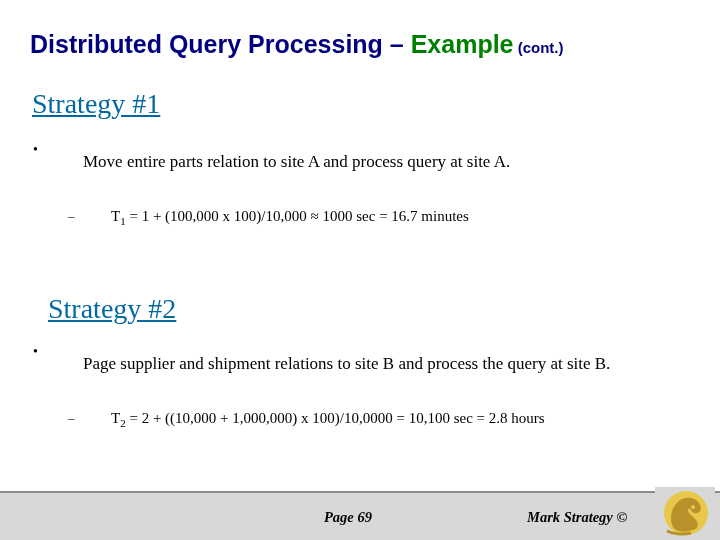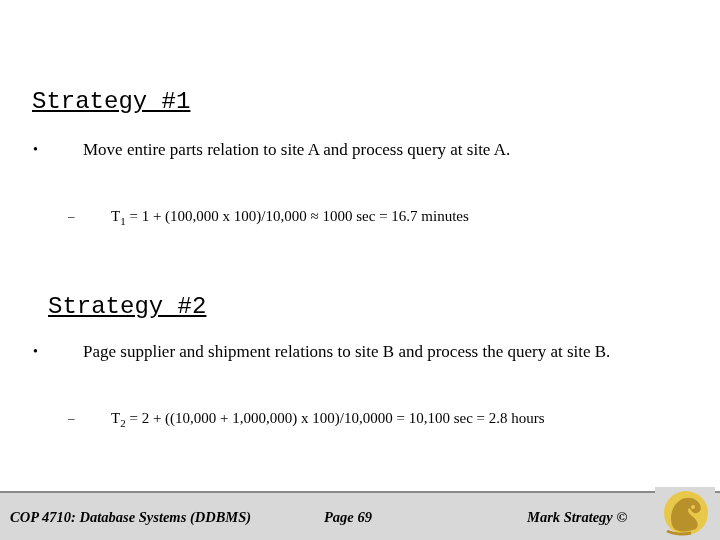--- a/index.html
+++ b/index.html
@@ -38,44 +38,45 @@
   }
   .title .cont {
     color: #000080;
     font-size: 15px;
     font-weight: bold;
   }
 
   
   .strategy-heading {
     position: absolute;
-    font-size: 24px;
-    color: #000000;
+    font-size: 28px;
+    color: #0369a1;
     text-decoration: underline;
-    font-family: Liberation Mono, monospace;
+    font-family: Liberation Serif, serif;
   }
   #strategy1-heading { left: 32px; top: 88px; }
   #strategy2-heading { left: 48px; top: 293px; }
 
   
   .bullet1 {
     position: absolute;
     font-size: 17px;
     color: #000000;
     line-height: 22px;
   }
   .bullet1 .marker {
     position: absolute;
     left: 0px;
     top: 0px;
     font-size: 14px;
   }
   .bullet1 .text {
     display: block;
     margin-left: 50px;
+    margin-top: 12px;
   }
   #bullet-s1 {
     left: 33px;
     top: 139px;
     width: 645px;
   }
   #bullet-s2 {
     left: 33px;
     top: 341px;
     width: 645px;
@@ -154,20 +155,23 @@
     top: 487px;
     width: 60px;
     height: 51px;
   }
 </style>
 </head>
 <body>
 
 <div class="slide">
 
+  <div class="title">
+    <span>Distributed Query Processing – </span><span class="green">Example</span><span class="cont"> (cont.)</span>
+  </div>
 
   <div class="strategy-heading" id="strategy1-heading">Strategy #1</div>
 
   <div class="bullet1" id="bullet-s1">
     <span class="marker">•</span>
     <span class="text">Move entire parts relation to site A and process query at site A.</span>
   </div>
 
   <div class="bullet2" id="sub-s1">
     <span class="marker">–</span>
@@ -181,21 +185,20 @@
     <span class="text">Page supplier and shipment relations to site B and process the query at site B.</span>
   </div>
 
   <div class="bullet2" id="sub-s2">
     <span class="marker">–</span>
     <span class="text"><span>T</span><span class="sub">2</span><span> = 2 + ((10,000 + 1,000,000) x 100)/10,0000 = 10,100 sec = 2.8 hours</span></span>
   </div>
 
   <div class="footer-bar">
     <div class="footer-inner">
-      <span class="footer-text" id="footer-left">COP 4710: Database Systems  (DDBMS)</span>
       <span class="footer-text" id="footer-center">Page 69</span>
       <span class="footer-text" id="footer-right">Mark Strategy ©</span>
     </div>
   </div>
 
   <div class="logo">
     <svg width="60" height="51" viewBox="0 0 60 51" xmlns="http://www.w3.org/2000/svg">
       <rect x="0" y="0" width="60" height="51" fill="#d8d8d8"></rect>
       <circle cx="31" cy="26" r="22" fill="#e8c84a"></circle>
       <path d="M18 40 C14 32 16 20 24 14 C30 9 40 10 44 16 C47 20 46 25 42 26 C39 27 37 25 36 23 C35 21 33 21 33 23 C33 27 38 29 41 33 C44 37 43 42 38 43 C31 45 22 46 18 40 Z" fill="#b8912a"></path>

